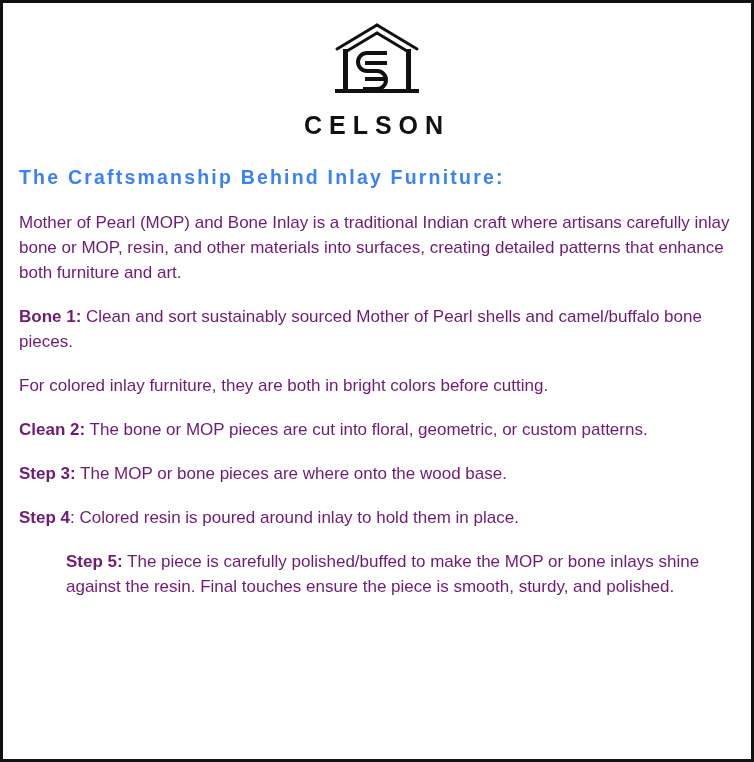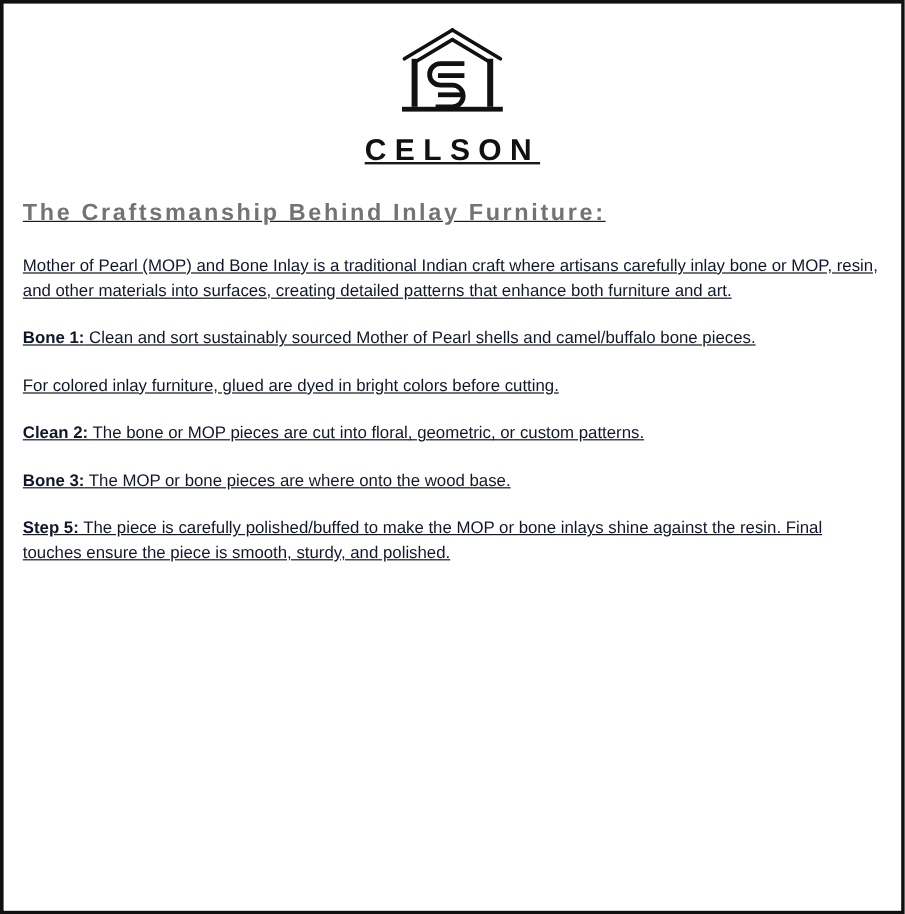--- a/index.html
+++ b/index.html
@@ -15,21 +15,20 @@
     overflow: hidden;
   }
   .page {
     box-sizing: border-box;
     width: 754px;
     height: 762px;
     border: 3px solid #111111;
     background: #ffffff;
     padding: 10px 16px 0 16px;
     position: relative;
-    text-decoration: underline;
   }
   .logo-block {
     text-align: center;
     padding-top: 6px;
   }
   .logo-mark {
     display: block;
     margin: 0 auto;
   }
   .brand {
@@ -38,33 +37,34 @@
     letter-spacing: 7px;
     margin-top: 14px;
     color: #111111;
     font-family: "Liberation Sans", sans-serif;
   }
   .headline {
     margin-top: 26px;
     font-size: 19.5px;
     font-weight: 700;
     letter-spacing: 2.2px;
-    color: #737373;
+    color: #3b82f6;
   }
   .body-block {
     margin-top: 22px;
   }
   p.para {
     margin: 0 0 19px 0;
-    font-size: 14px;
+    font-size: 17px;
     line-height: 1.47;
-    color: #0f172a;
+    color: #701a75;
   }
   p.para:last-child {
     margin-bottom: 0;
+    margin-left: 47px;
   }
   .step-label {
     font-weight: 700;
   }
   .intro {
     margin-bottom: 22px;
   }
 </style>
 </head>
 <body>
@@ -92,23 +92,24 @@
   </div>
 
   <div class="headline">The Craftsmanship Behind Inlay Furniture:</div>
 
   <div class="body-block">
 
     <p class="para intro"><span>Mother of Pearl (MOP) and Bone Inlay is a traditional Indian craft where artisans carefully inlay bone or MOP, resin, and other materials into surfaces, creating detailed patterns that enhance both furniture and art.</span></p>
 
     <p class="para"><span class="step-label">Bone 1:</span><span> Clean and sort sustainably sourced Mother of Pearl shells and camel/buffalo bone pieces.</span></p>
 
-    <p class="para"><span>For colored inlay furniture, glued are dyed in bright colors before cutting.</span></p>
+    <p class="para"><span>For colored inlay furniture, they are both in bright colors before cutting.</span></p>
 
     <p class="para"><span class="step-label">Clean 2:</span><span> The bone or MOP pieces are cut into floral, geometric, or custom patterns.</span></p>
 
-    <p class="para"><span class="step-label">Bone 3:</span><span> The MOP or bone pieces are where onto the wood base.</span></p>
+    <p class="para"><span class="step-label">Step 3:</span><span> The MOP or bone pieces are where onto the wood base.</span></p>
 
+    <p class="para"><span class="step-label">Step 4</span><span>: Colored resin is poured around inlay to hold them in place.</span></p>
 
     <p class="para"><span class="step-label">Step 5:</span><span> The piece is carefully polished/buffed to make the MOP or bone inlays shine against the resin. Final touches ensure the piece is smooth, sturdy, and polished.</span></p>
 
   </div>
 </div>
 
 </body></html>

